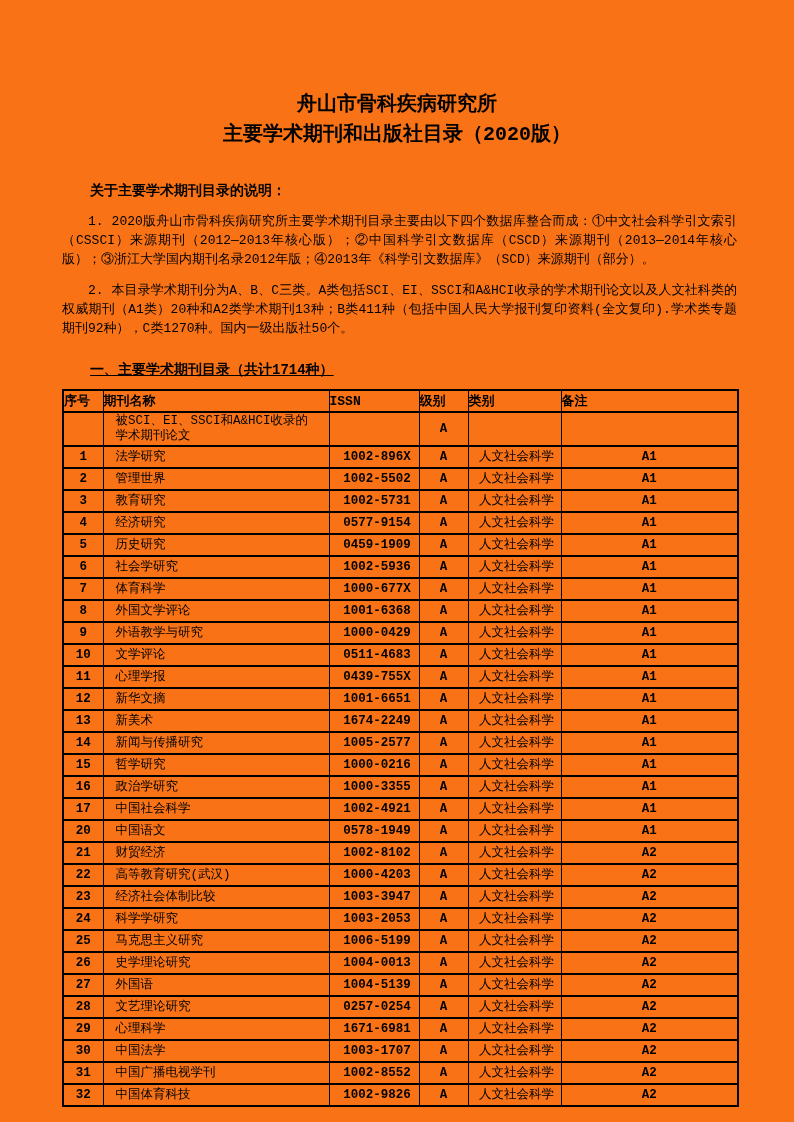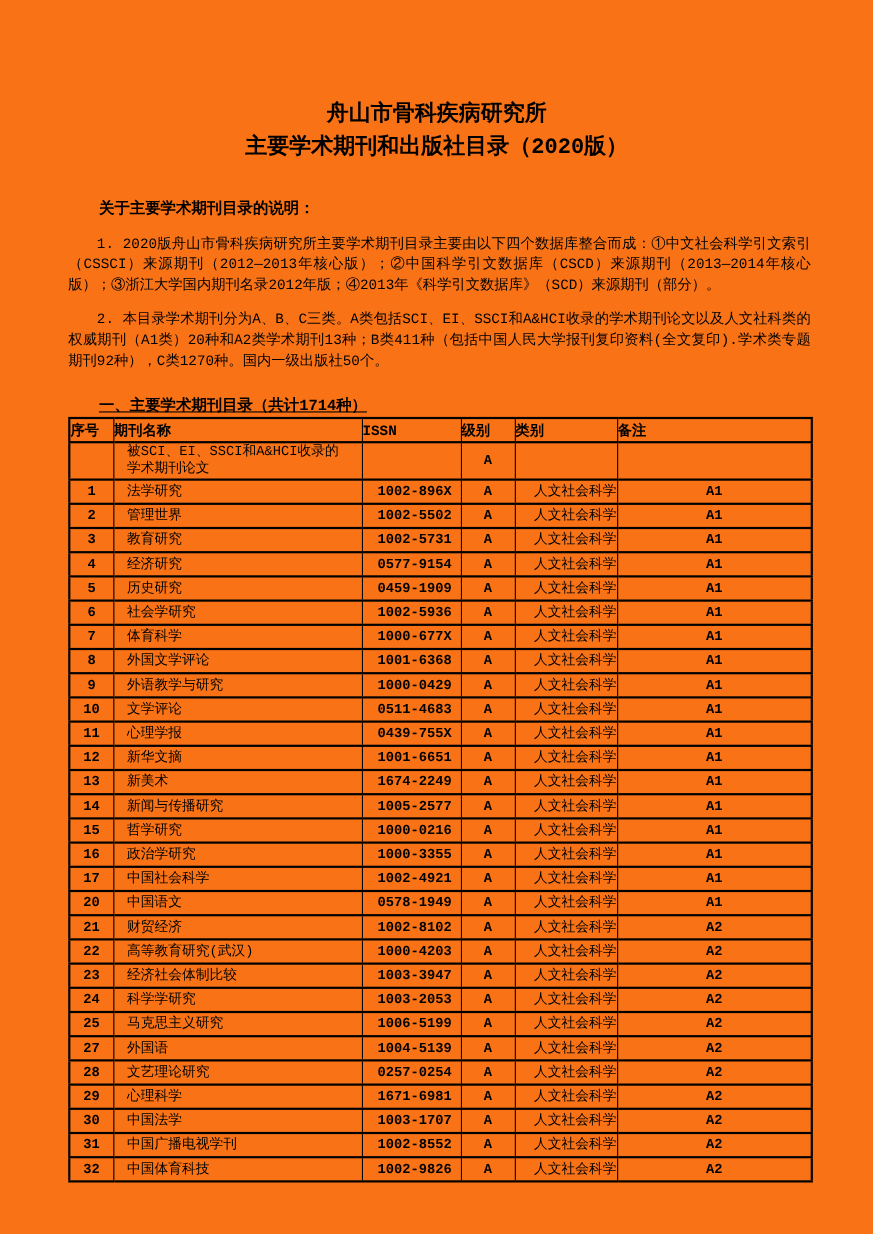--- a/index.html
+++ b/index.html
@@ -5,35 +5,35 @@
   html,body { margin:0; padding:0; background:#888; }
   .page {
     width:794px; height:1122px; margin:0 auto; background:#f97316;
     color:#000; font-family:Liberation Mono, monospace;
     position:relative; overflow:hidden; box-sizing:border-box;
   }
   .doc-title { padding-top:90px; text-align:center; font-size:20px; font-weight:bold; line-height:30px; }
   .content { margin-left:62px; width:675px; }
   .notes-heading { margin-top:32px; font-size:14px; font-weight:bold; padding-left:28px; line-height:18px; }
   .para { margin-top:12px; font-size:13px; line-height:19px; text-align:justify; text-indent:26px; }
-  .section-heading { margin-top:23px; margin-bottom:0; font-size:14px; font-weight:bold; padding-left:28px; line-height:18px; }
+  .section-heading { margin-top:23px; margin-bottom:10px; font-size:14px; font-weight:bold; padding-left:28px; line-height:18px; }
   .section-heading .u { text-decoration:underline; }
 
   table.journal-table { border-collapse:collapse; table-layout:fixed; width:675px; border:2px solid #000; }
   .journal-table th, .journal-table td {
     border:1px solid #000; border-top-width:2px; border-bottom-width:2px;
     padding:0; overflow:hidden; line-height:15px;
   }
   .journal-table th { height:20px; font-size:13px; font-weight:bold; text-align:left; }
   .journal-table td { height:18px; font-size:12.5px; }
   td.c0 { text-align:center; font-weight:bold; }
   td.c1 { text-align:left; padding:1px 12px; }
   td.c2 { text-align:center; padding-left:6px; font-weight:bold; }
   td.c3 { text-align:center; font-weight:bold; }
-  td.c4 { text-align:right; padding-left:4px; }
+  td.c4 { text-align:center; padding-left:4px; }
   td.c5 { text-align:center; font-weight:bold; }
 </style>
 </head>
 <body>
 
 <div class="page">
 
   <div class="doc-title">
     <div>舟山市骨科疾病研究所</div>
     <div>主要学术期刊和出版社目录（2020版）</div>
@@ -256,20 +256,28 @@
           </tr>
           <tr>
             <td class="c0">25</td>
             <td class="c1">马克思主义研究</td>
             <td class="c2">1006-5199</td>
             <td class="c3">A</td>
             <td class="c4">人文社会科学</td>
             <td class="c5">A2</td>
           </tr>
           <tr>
+            <td class="c0">26</td>
+            <td class="c1">史学理论研究</td>
+            <td class="c2">1004-0013</td>
+            <td class="c3">A</td>
+            <td class="c4">人文社会科学</td>
+            <td class="c5">A2</td>
+          </tr>
+          <tr>
             <td class="c0">27</td>
             <td class="c1">外国语</td>
             <td class="c2">1004-5139</td>
             <td class="c3">A</td>
             <td class="c4">人文社会科学</td>
             <td class="c5">A2</td>
           </tr>
           <tr>
             <td class="c0">28</td>
             <td class="c1">文艺理论研究</td>

